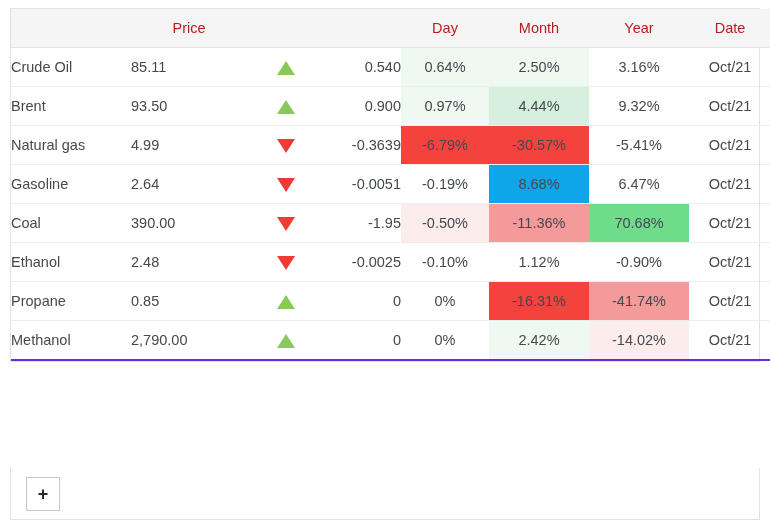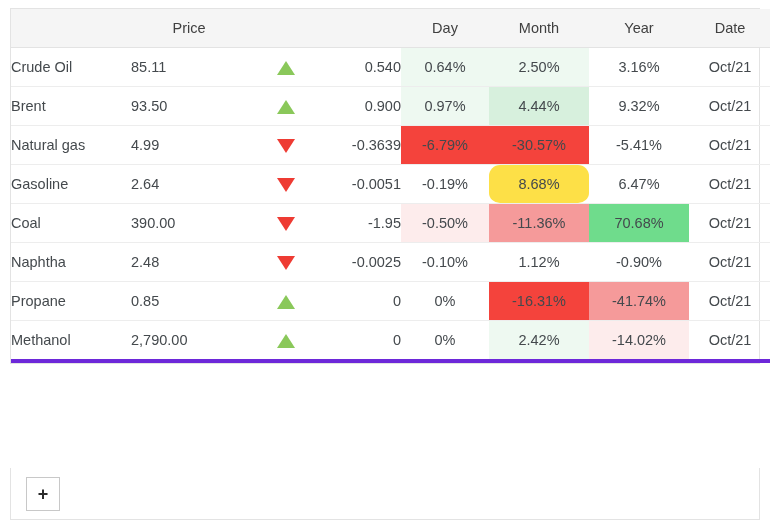--- a/index.html
+++ b/index.html
@@ -26,38 +26,38 @@
     width: 100%;
     border-collapse: collapse;
     table-layout: fixed;
     font-size: 14.5px;
     color: #44494d;
   }
 
   table.commodities thead th {
     background: #f5f5f5;
     font-weight: normal;
-    color: #404040;
+    color: #b91c1c;
     height: 38px;
     padding: 0;
     border-bottom: 1px solid #e3e3e3;
     font-size: 14.5px;
     text-align: center;
     vertical-align: middle;
   }
 
   table.commodities tbody td {
     height: 38px;
     padding: 0;
     border-bottom: 1px solid #ededed;
     vertical-align: middle;
     background-clip: padding-box;
   }
   table.commodities tbody tr:last-child td {
-    border-bottom: 4px solid #6d28d9;
+    border-bottom: 2px solid #6d28d9;
   }
 
   
   .c-name   { width: 120px; }
   .c-price  { width: 116px; }
   .c-arrow  { width: 78px;  }
   .c-chg    { width: 76px;  }
   .c-day    { width: 88px;  }
   .c-month  { width: 100px; }
   .c-year   { width: 100px; }
@@ -86,21 +86,21 @@
   .tri.down {
     border-left: 9px solid transparent;
     border-right: 9px solid transparent;
     border-top: 14px solid #ee3b33;
   }
 
   
   .hm-0      { background: transparent; }
   .hm-g1     { background: #eef9f1; }
   .hm-g2     { background: #d7f0dd; }
-  .hm-g3     { background: #fde047; border-radius: 11px; }
+  .hm-g3     { background: #0ea5e9; }
   .hm-g4     { background: #6fdc8c; }
   .hm-r1     { background: #fdecec; }
   .hm-r3     { background: #f59a9a; }
   .hm-r4     { background: #f4433c; }
 
   #footer-bar {
     position: absolute;
     left: 10px;
     top: 468px;
     width: 750px;
@@ -201,21 +201,21 @@
           <td class="name">Coal</td>
           <td class="price">390.00</td>
           <td class="arrow"><span class="tri down"></span></td>
           <td class="chg">-1.95</td>
           <td class="pct hm-r1">-0.50%</td>
           <td class="pct hm-r3">-11.36%</td>
           <td class="pct hm-g4">70.68%</td>
           <td class="date">Oct/21</td>
         </tr>
         <tr>
-          <td class="name">Naphtha</td>
+          <td class="name">Ethanol</td>
           <td class="price">2.48</td>
           <td class="arrow"><span class="tri down"></span></td>
           <td class="chg">-0.0025</td>
           <td class="pct hm-0">-0.10%</td>
           <td class="pct hm-0">1.12%</td>
           <td class="pct hm-0">-0.90%</td>
           <td class="date">Oct/21</td>
         </tr>
         <tr>
           <td class="name">Propane</td>

